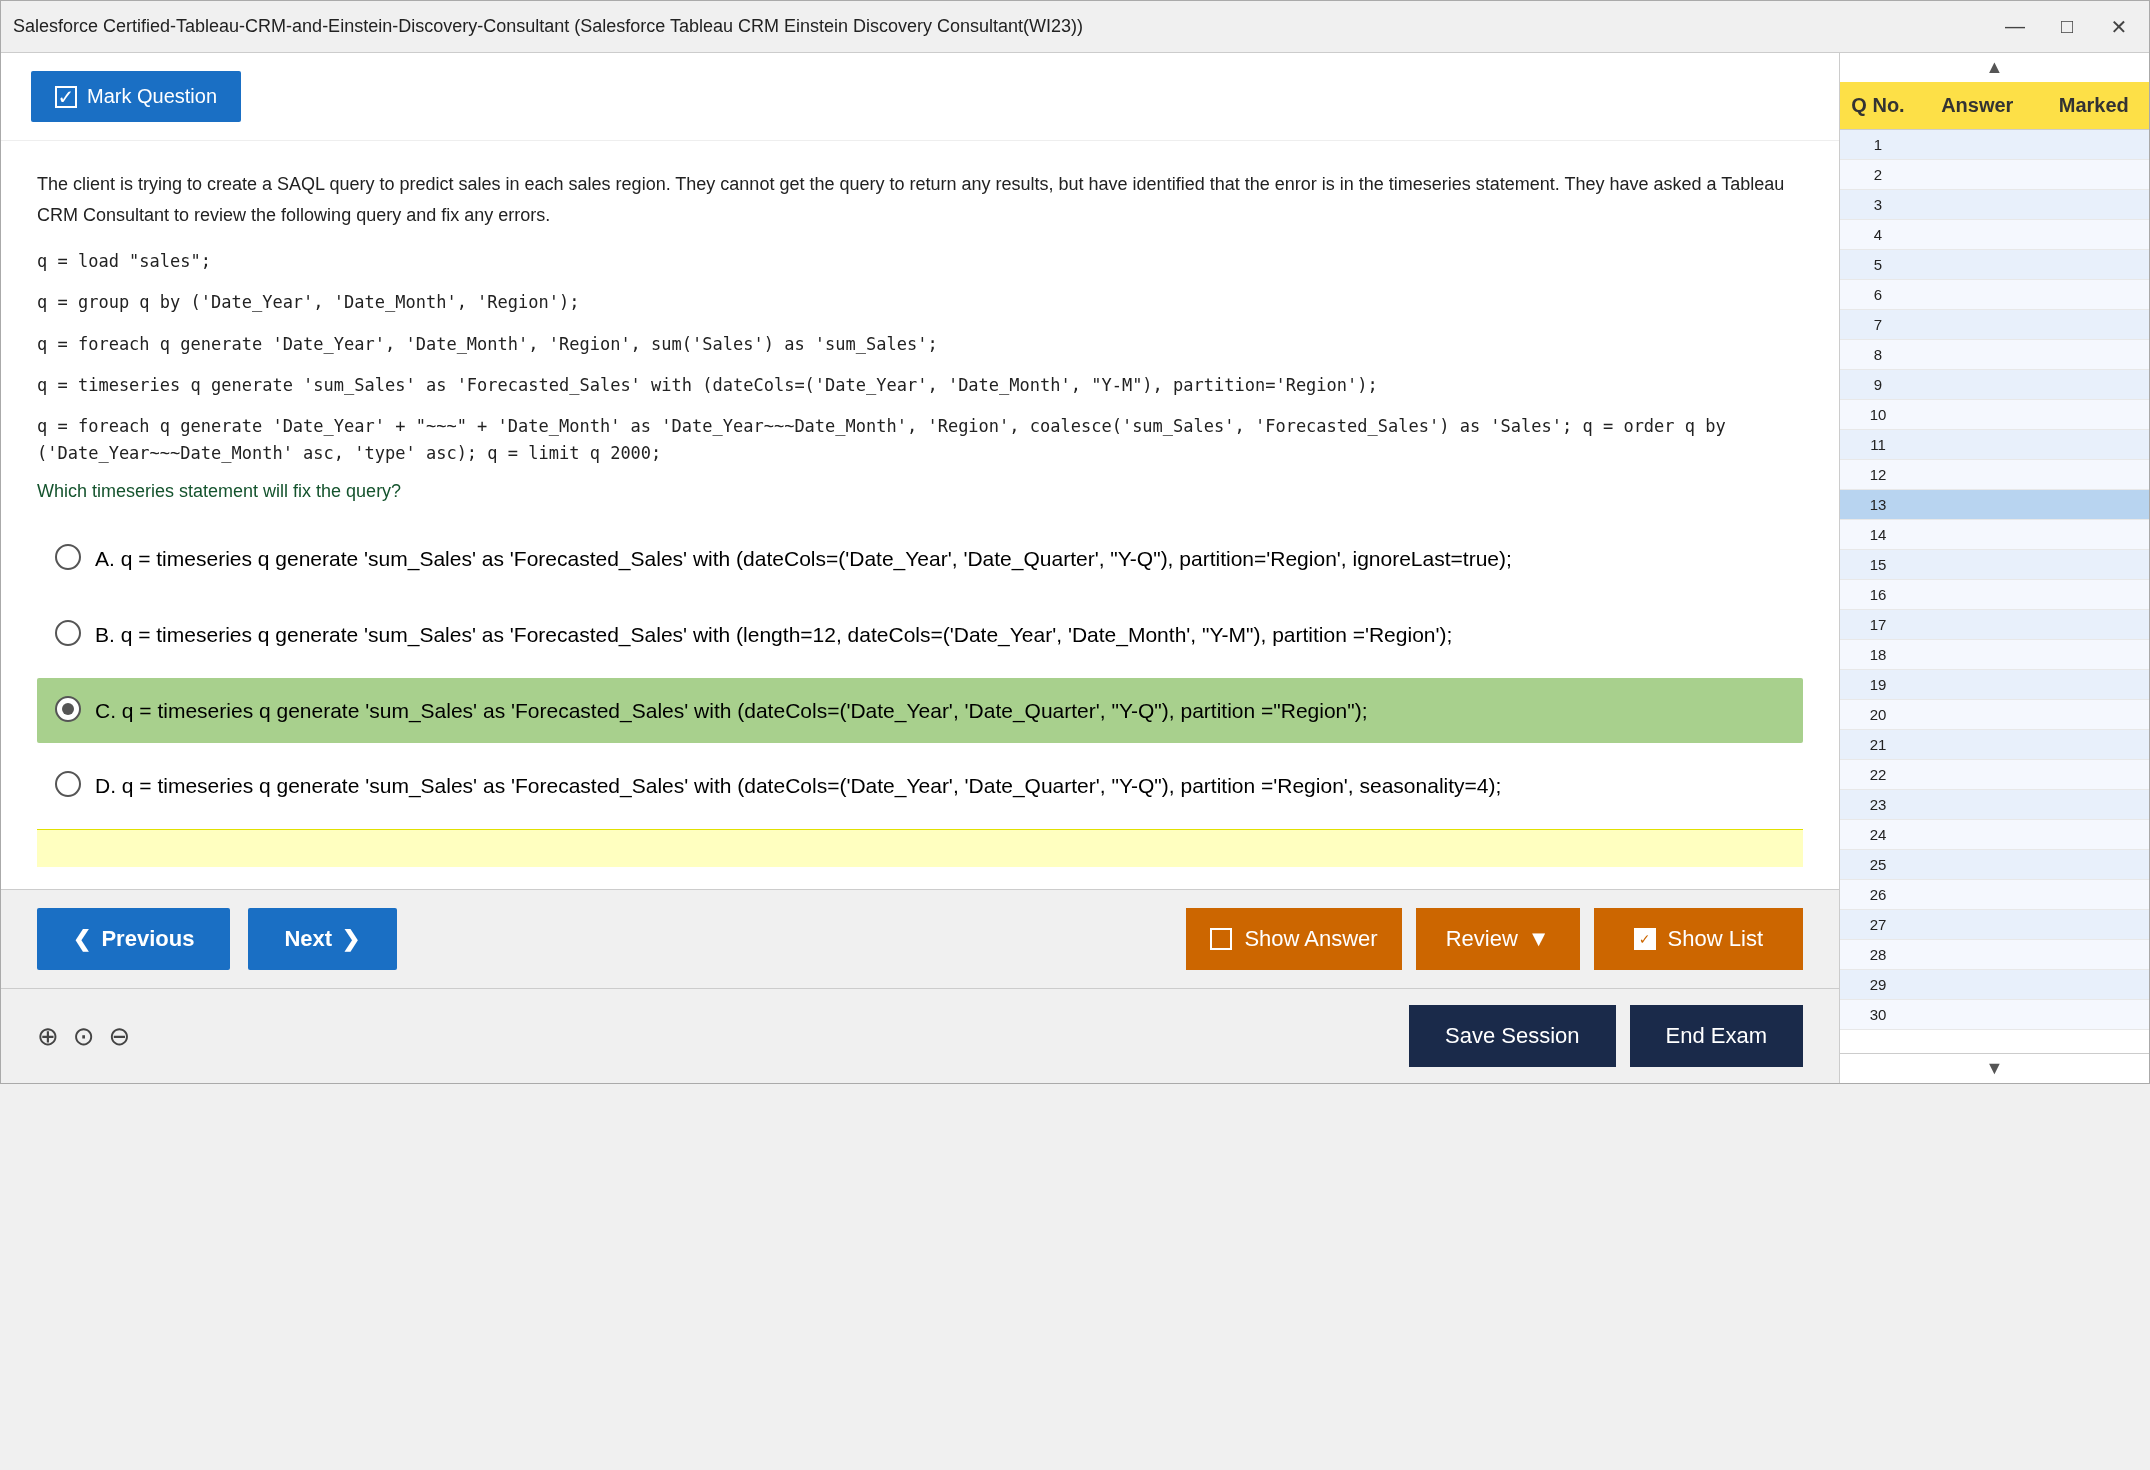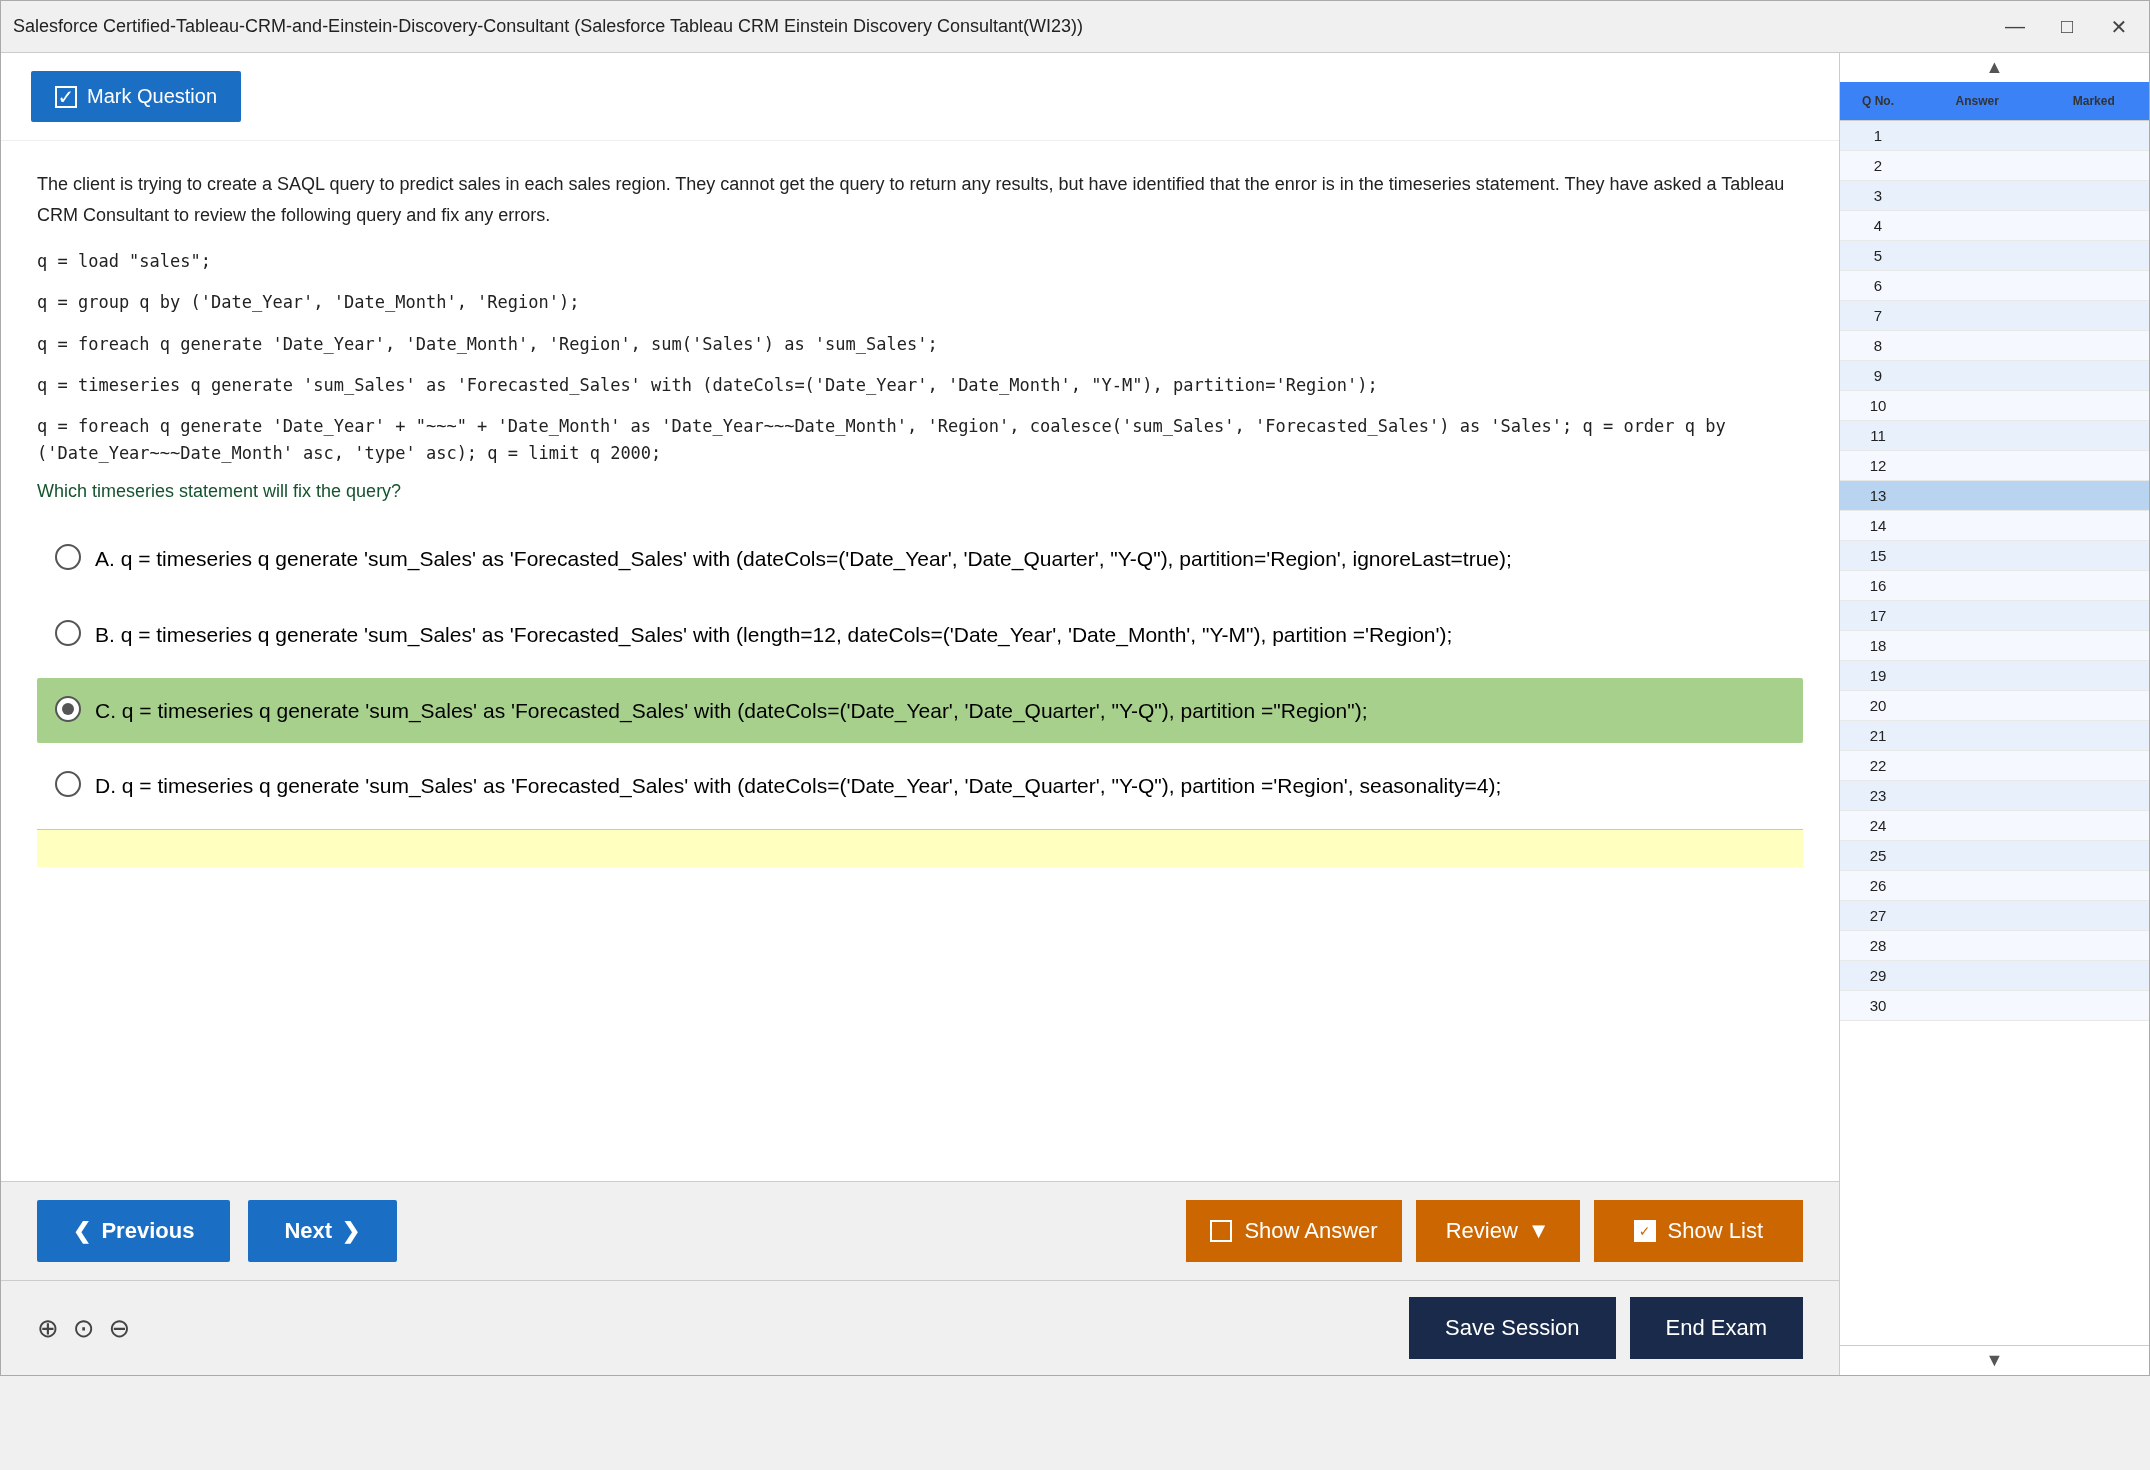--- a/index.html
+++ b/index.html
@@ -1,18 +1,18 @@
 <!DOCTYPE html>
 <html><head>
   <meta charset="utf-8">
   <style>
     * { box-sizing: border-box; margin: 0; padding: 0; }
     body { font-family: Arial, sans-serif; font-size: 14px; background: #f0f0f0; width: 2150px; height: 1470px; overflow: hidden; }
 
-    .window { width: 2150px; height: 1376px; background: #ffffff; border: 1px solid #aaa; display: flex; flex-direction: column; }
+    .window { width: 2150px; height: 1084px; background: #ffffff; border: 1px solid #aaa; display: flex; flex-direction: column; }
 
     
     .titlebar { background: #f0f0f0; border-bottom: 1px solid #ccc; padding: 0 12px; height: 52px; display: flex; align-items: center; justify-content: space-between; flex-shrink: 0; }
     .titlebar-title { font-size: 18px; color: #222; }
     .titlebar-controls { display: flex; gap: 16px; align-items: center; }
     .titlebar-btn { font-size: 20px; cursor: pointer; color: #444; background: none; border: none; width: 36px; height: 36px; display: flex; align-items: center; justify-content: center; }
 
     
     .main-area { display: flex; flex: 1; overflow: hidden; }
 
@@ -60,21 +60,21 @@
     .zoom-controls { display: flex; gap: 14px; align-items: center; }
     .zoom-btn { background: none; border: none; font-size: 26px; cursor: pointer; color: #444; }
 
     
     .session-btns { display: flex; gap: 14px; }
     .save-session-btn { background: #1a2a4a; color: white; padding: 18px 36px; font-size: 22px; border: none; cursor: pointer; }
     .end-exam-btn { background: #1a2a4a; color: white; padding: 18px 36px; font-size: 22px; border: none; cursor: pointer; }
 
     
     .right-panel { width: 310px; border-left: 1px solid #ccc; display: flex; flex-direction: column; background: #fff; flex-shrink: 0; }
-    .right-panel-header { display: grid; grid-template-columns: 60px 1fr 1fr; background: #3b82f6; border-bottom: 1px solid #ccc; padding: 12px 8px; font-size: 12px; font-weight: bold; color: #333; align-items: center; gap: 22px; flex-shrink: 0; }
+    .right-panel-header { display: grid; grid-template-columns: 60px 1fr 1fr; background: #fde047; border-bottom: 1px solid #ccc; padding: 12px 8px; font-size: 20px; font-weight: bold; color: #333; align-items: center; gap: 22px; flex-shrink: 0; }
     .panel-col { text-align: center; }
     .scroll-up { display: flex; justify-content: center; padding: 4px; cursor: pointer; font-size: 18px; color: #555; }
     .question-list { flex: 1; overflow-y: auto; }
     .q-row { display: grid; grid-template-columns: 60px 1fr 1fr; padding: 6px 8px; border-bottom: 1px solid #e8e8e8; font-size: 15px; align-items: center; gap: 4px; }
     .q-row:nth-child(odd) { background: #e8f0fb; }
     .q-row:nth-child(even) { background: #f5f8fe; }
     .q-row.current { background: #b8d4f0; }
     .q-num { text-align: center; color: #222; }
     .q-answer { text-align: center; color: #222; }
     .q-marked { text-align: center; color: #222; }

